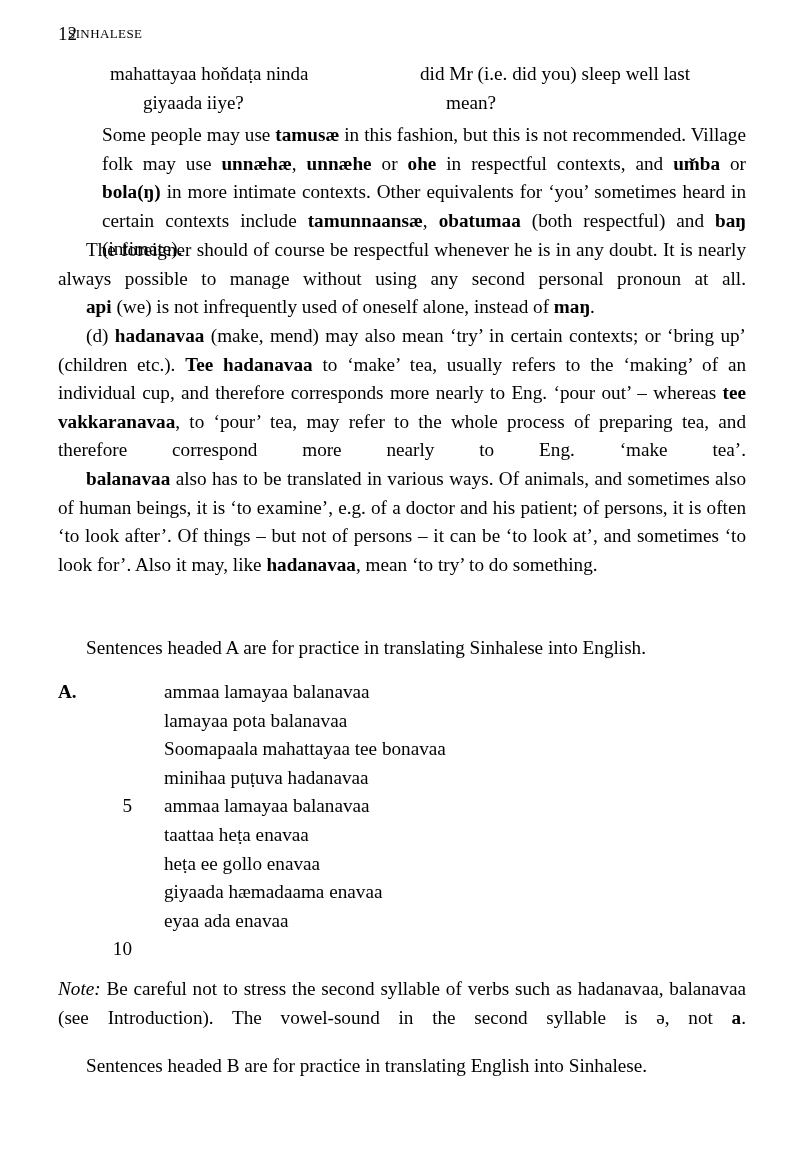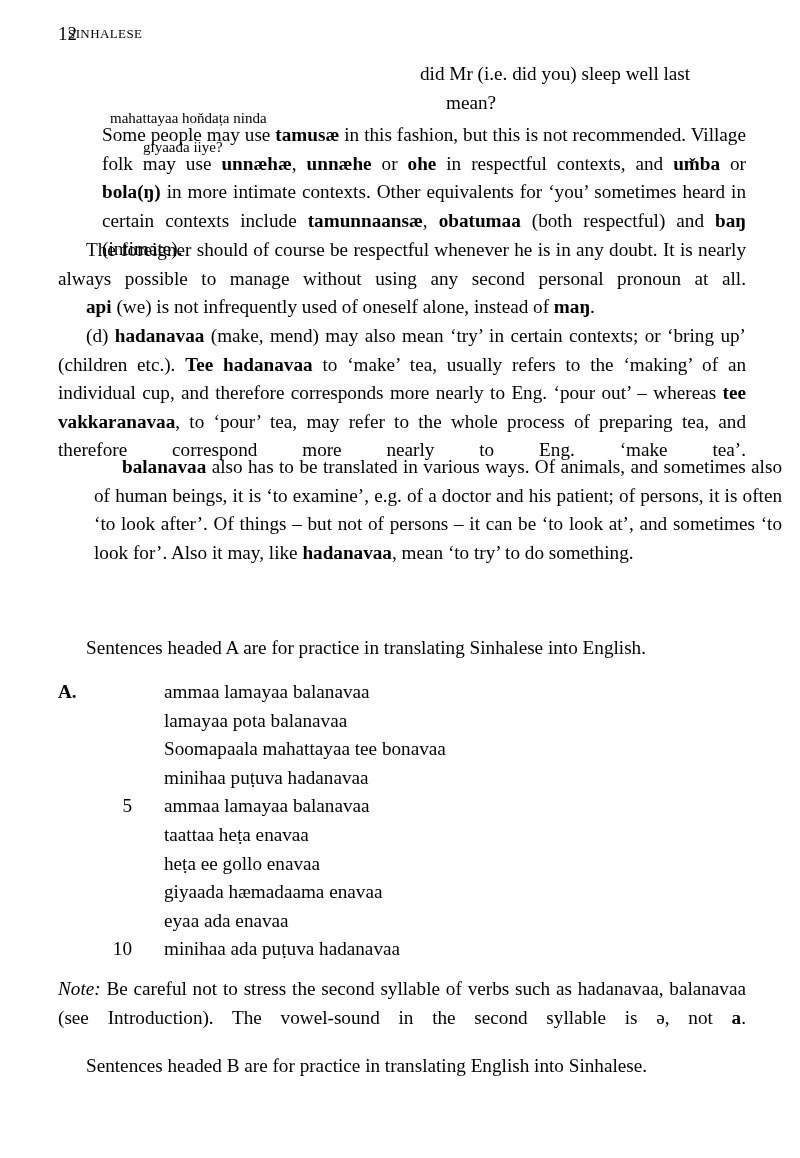--- a/index.html
+++ b/index.html
@@ -86,24 +86,23 @@
     top: 60px;
     width: 688px;
   }
   .ex-row {
     position: relative;
     height: 28.6px;
   }
   .ex-sin {
     position: absolute;
     top: 0;
-    font-size: 15px;
+    font-size: 19px;
     line-height: 28.6px;
     white-space: pre;
-    margin-top: 44px;
   }
   .ex-eng {
     position: absolute;
     top: 0;
     left: 362px;
     font-size: 19.2px;
     line-height: 28.6px;
     white-space: pre;
   }
   .ex-row.r1 .ex-sin { left: 52px; }
@@ -199,21 +198,21 @@
   </div>
 
   <div class="col" style="top:293px;">
     <p class="body indent"><b>api</b><span> (we) is not infrequently used of oneself alone, instead of </span><b>maŋ</b><span>.</span></p>
   </div>
 
   <div class="col" style="top:322px;">
     <p class="body indent fulljust"><span>(d) </span><b>hadanavaa</b><span> (make, mend) may also mean ‘try’ in certain contexts; or ‘bring up’ (children etc.). </span><b>Tee hadanavaa</b><span> to ‘make’ tea, usually refers to the ‘making’ of an individual cup, and therefore corresponds more nearly to Eng. ‘pour out’ – whereas </span><b>tee vakkaranavaa</b><span>, to ‘pour’ tea, may refer to the whole process of preparing tea, and therefore correspond more nearly to Eng. ‘make tea’.</span></p>
   </div>
 
-  <div class="col" style="top:453px;margin-left:36px;">
+  <div class="col" style="top:465px;">
     <p class="body indent"><b>balanavaa</b><span> also has to be translated in various ways. Of animals, and sometimes also of human beings, it is ‘to examine’, e.g. of a doctor and his patient; of persons, it is often ‘to look after’. Of things – but not of persons – it can be ‘to look at’, and sometimes ‘to look for’. Also it may, like </span><b>hadanavaa</b><span>, mean ‘to try’ to do something.</span></p>
   </div>
 
   <div class="sentence-line" style="top:634px;">Sentences headed A are for practice in translating Sinhalese into English.</div>
 
   <div class="exercise" style="top:678px;">
     <div class="ex-item">
       <span class="ex-label">A.</span>
       <span class="ex-num"></span>
       <span class="ex-text">ammaa lamayaa balanavaa</span>
@@ -245,21 +244,20 @@
     <div class="ex-item">
       <span class="ex-num"></span>
       <span class="ex-text">giyaada hæmadaama enavaa</span>
     </div>
     <div class="ex-item">
       <span class="ex-num"></span>
       <span class="ex-text">eyaa ada enavaa</span>
     </div>
     <div class="ex-item">
       <span class="ex-num">10</span>
-      <span class="ex-text">minihaa ada puṭuva hadanavaa</span>
     </div>
   </div>
 
   <div class="note" style="top:975px;"><i>Note:</i><span> Be careful not to stress the second syllable of verbs such as hadanavaa, balanavaa (see Introduction). The vowel-sound in the second syllable is ə, not </span><b>a</b><span>.</span></div>
 
   <div class="sentence-line" style="top:1052px;">Sentences headed B are for practice in translating English into Sinhalese.</div>
 
 </div>
 
 </body></html>

